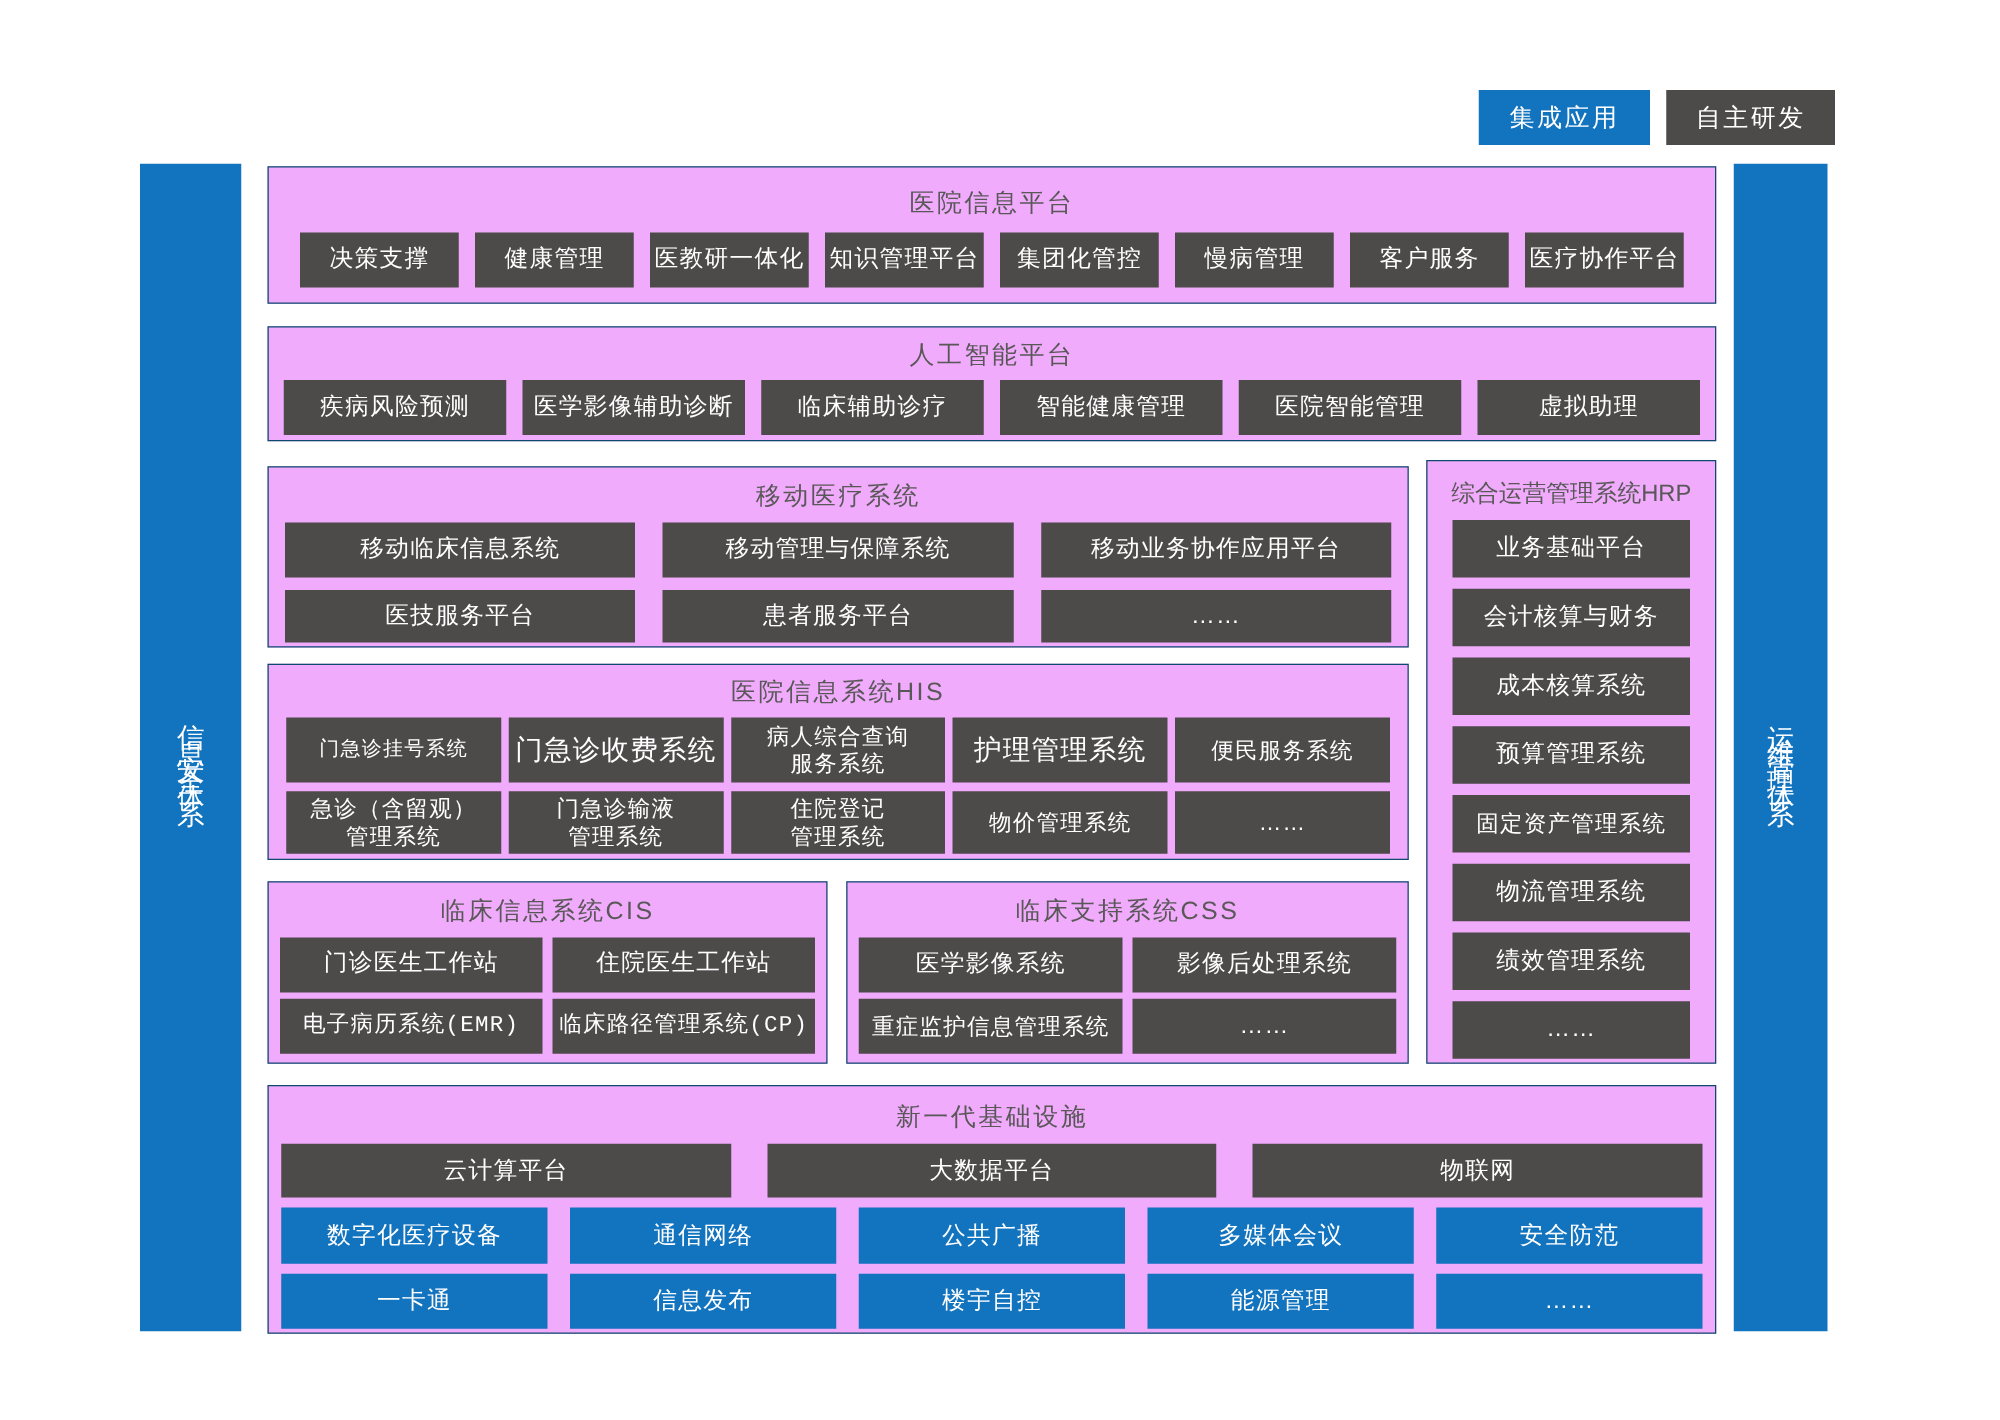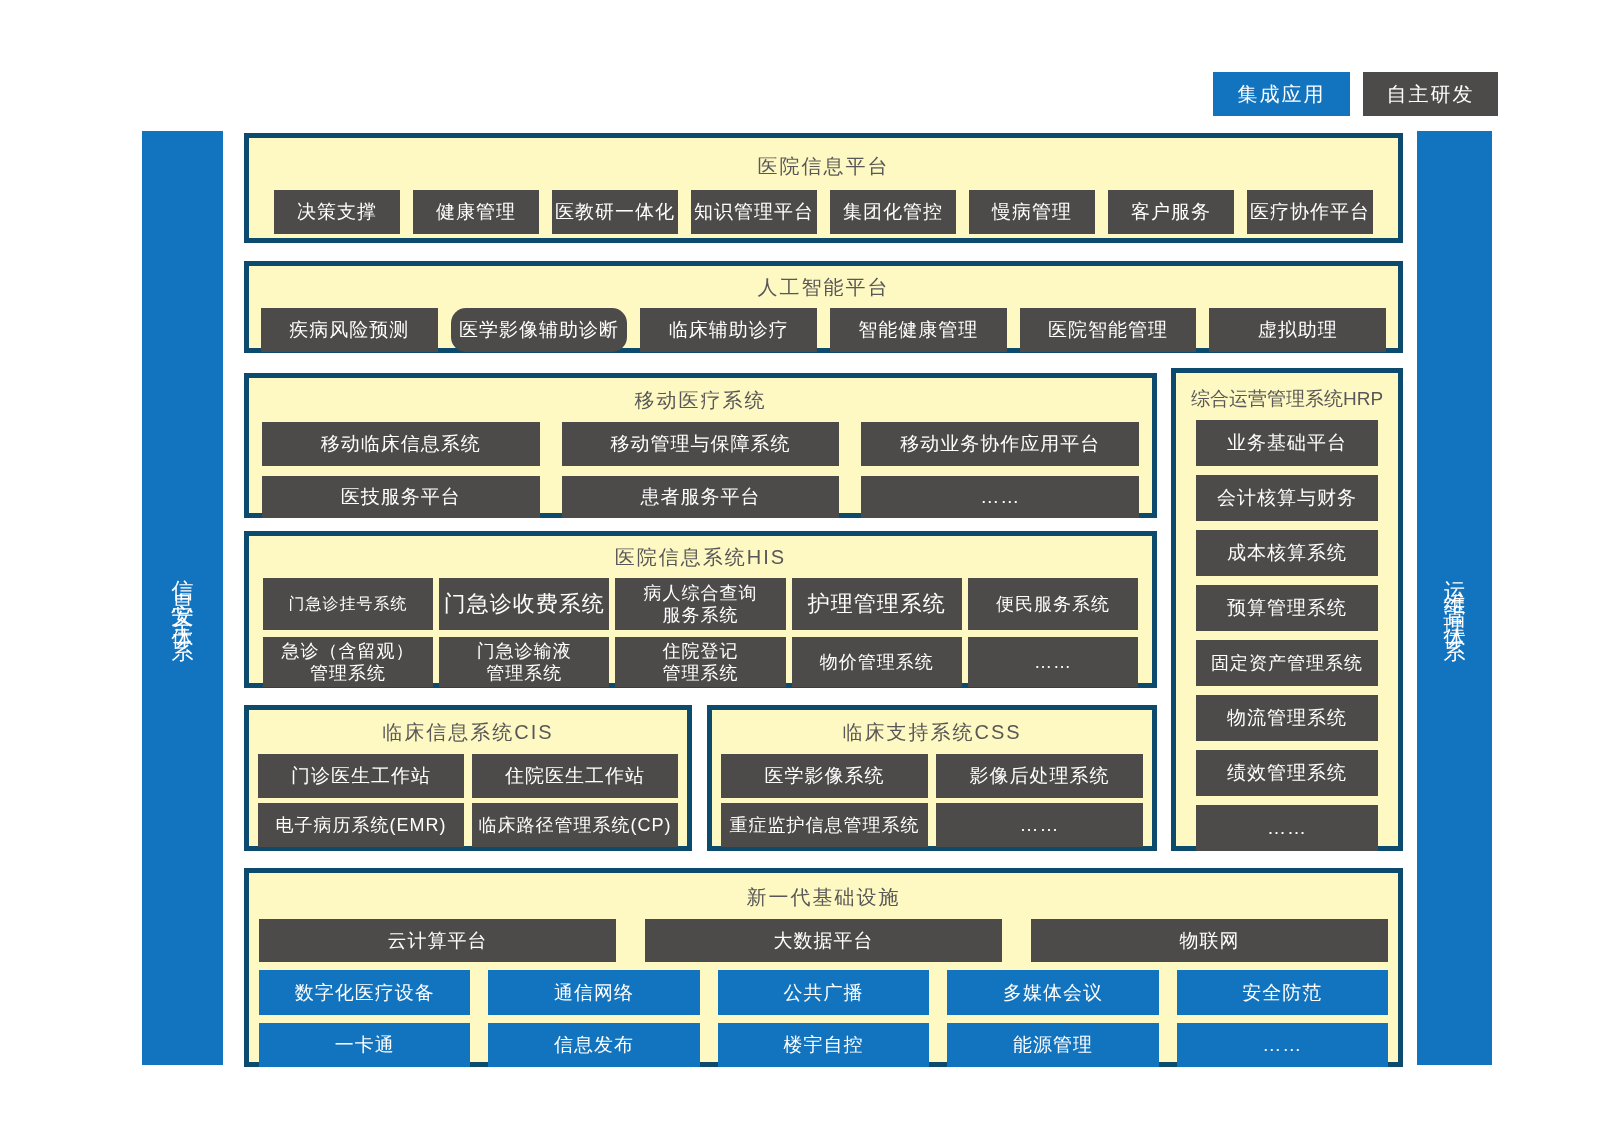--- a/index.html
+++ b/index.html
@@ -1,41 +1,41 @@
 <!DOCTYPE html>
 <html><head>
 <meta charset="utf-8">
 <style>
   html,body{margin:0;padding:0;background:#ffffff;}
   body{
     width:1600px;height:1136px;position:relative;overflow:hidden;
     font-family:"Liberation Sans","DejaVu Sans",sans-serif;
     -webkit-font-smoothing:antialiased;
   }
-  .abs{position:absolute;box-sizing:border-box;margin-left:30px;}
+  .abs{position:absolute;box-sizing:border-box;}
 
   
   .legend-btn{
     height:44px;display:flex;align-items:center;justify-content:center;
     color:#ffffff;font-size:20px;letter-spacing:2px;
   }
   .legend-blue{background:#1273BE;}
   .legend-dark{background:#4D4A4A;}
 
   
   .vbar{
     background:#1273BE;color:#ffffff;
     display:flex;align-items:center;justify-content:center;
     writing-mode:vertical-rl;text-orientation:upright;
     font-size:22px;letter-spacing:12px;
   }
 
   
   .box{
-    background:#fef9c3;border:5px solid #0c4a6e;
+    background:#f0abfc;border:1px solid #0c4a6e;
   }
   .box-title{
     text-align:center;color:#595757;font-size:20px;letter-spacing:2px;
   }
 
   
   .btn{
     background:#4D4A4A;color:#ffffff;
     display:flex;align-items:center;justify-content:center;
     text-align:center;font-size:19px;letter-spacing:1px;
@@ -76,21 +76,21 @@
     <div class="btn" style="height:44px;">慢病管理</div>
     <div class="btn" style="height:44px;">客户服务</div>
     <div class="btn" style="height:44px;">医疗协作平台</div>
   </div>
 </div>
 
 <div class="abs box" style="left:214px;top:261px;width:1159px;height:92px;">
   <div class="box-title" style="margin-top:8px;">人工智能平台</div>
   <div class="grid g6" style="margin-top:7px;">
     <div class="btn" style="height:44px;">疾病风险预测</div>
-    <div class="btn" style="height:44px;border-radius:15px;">医学影像辅助诊断</div>
+    <div class="btn" style="height:44px;">医学影像辅助诊断</div>
     <div class="btn" style="height:44px;">临床辅助诊疗</div>
     <div class="btn" style="height:44px;">智能健康管理</div>
     <div class="btn" style="height:44px;">医院智能管理</div>
     <div class="btn" style="height:44px;">虚拟助理</div>
   </div>
 </div>
 
 <div class="abs box" style="left:214px;top:373px;width:913px;height:145px;">
   <div class="box-title" style="margin-top:9px;">移动医疗系统</div>
   <div class="grid g3" style="margin-top:8px;">
@@ -132,21 +132,21 @@
 管理系统</div>
     <div class="btn" style="height:50px;font-size:18px;">住院登记
 管理系统</div>
     <div class="btn" style="height:50px;font-size:18px;">物价管理系统</div>
     <div class="btn" style="height:50px;font-size:18px;">……</div>
   </div>
 </div>
 
 <div class="abs box" style="left:214px;top:705px;width:448px;height:146px;">
   <div class="box-title" style="margin-top:9px;">临床信息系统CIS</div>
-  <div class="grid g2" style="margin-top:8px;">
+  <div class="grid g2" style="margin-top:8px;font-family:Liberation Mono, monospace;">
     <div class="btn" style="height:44px;">门诊医生工作站</div>
     <div class="btn" style="height:44px;">住院医生工作站</div>
     <div class="btn" style="height:44px;font-size:18px;">电子病历系统(EMR)</div>
     <div class="btn" style="height:44px;font-size:18px;">临床路径管理系统(CP)</div>
   </div>
 </div>
 
 <div class="abs box" style="left:677px;top:705px;width:450px;height:146px;">
   <div class="box-title" style="margin-top:9px;">临床支持系统CSS</div>
   <div class="grid g2" style="margin-top:8px;">

